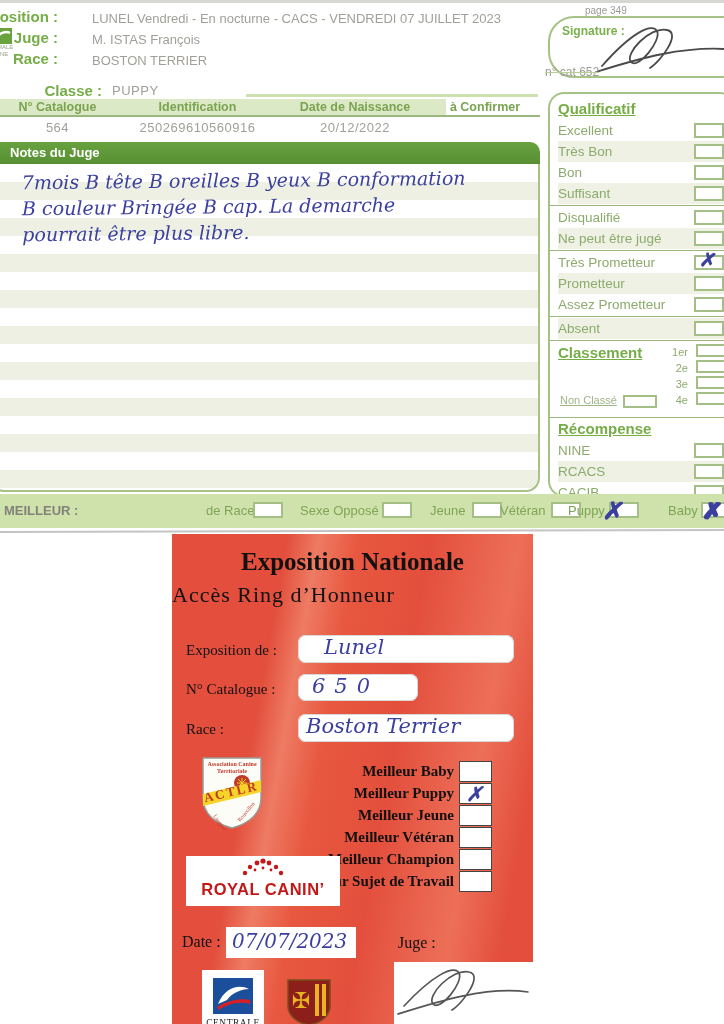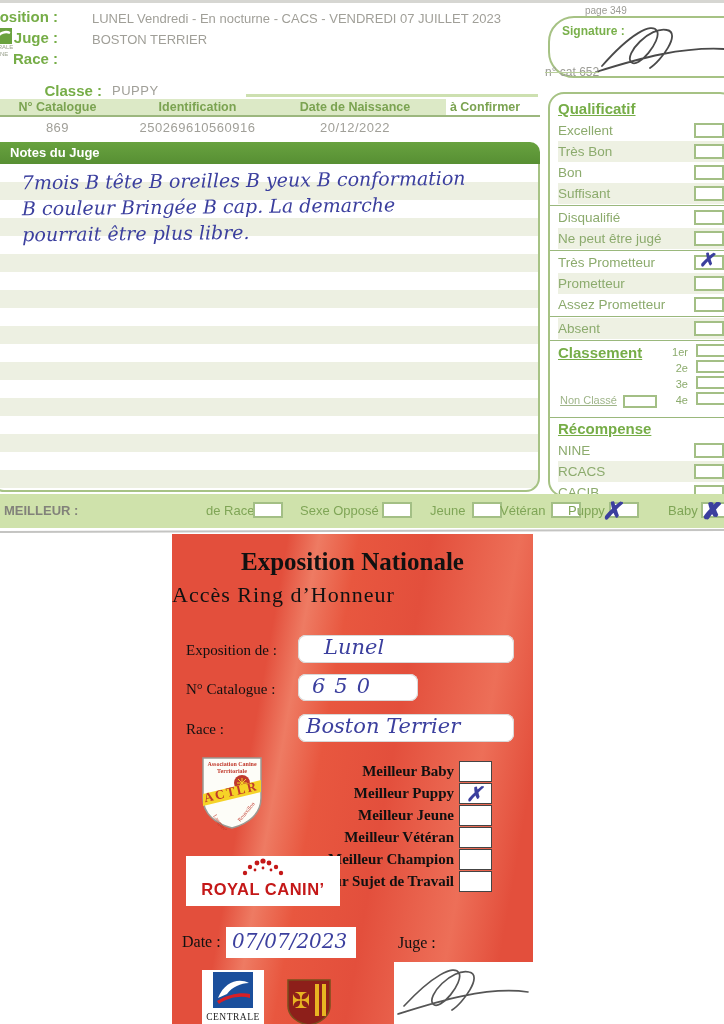--- a/index.html
+++ b/index.html
@@ -83,21 +83,21 @@
   .c-chk{width:33px;height:21px;background:#fff;border:1px solid #444;box-sizing:border-box;position:relative;}
   .c-x{position:absolute;left:6px;top:-2px;color:#3b3f9e;font-size:20px;font-weight:bold;}
   .rc-box{position:absolute;left:14px;top:322px;width:154px;height:50px;background:#fff;text-align:center;}
   .rc-text{color:#c41818;font-weight:bold;font-size:16.5px;font-family:"Liberation Sans",sans-serif;
            letter-spacing:.5px;line-height:14px;}
   .c-date-lbl{position:absolute;left:10px;top:399px;font-size:16px;}
   .c-date-box{position:absolute;left:54px;top:393px;width:130px;height:31px;background:#fff;}
   .c-date-box .hv{position:absolute;left:6px;top:2px;font-size:20px;white-space:nowrap;}
   .c-juge-lbl{position:absolute;left:226px;top:400px;font-size:16px;}
   .c-juge-box{position:absolute;left:222px;top:428px;width:140px;height:62px;background:#fff;}
-  .centrale{position:absolute;left:30px;top:436px;width:62px;height:54px;background:#fff;text-align:center;padding-top:2px;box-sizing:border-box;}
+  .centrale{position:absolute;left:30px;top:436px;width:62px;height:54px;background:#fff;text-align:center;padding-top:8px;box-sizing:border-box;}
   .centrale .ct{font-size:9.5px;letter-spacing:.5px;color:#222;font-family:"Liberation Serif",serif;}
   .shield-occ{position:absolute;left:114px;top:444px;}
 </style>
 </head>
 <body>
 
 <div class="page">
   <div class="scan-top-edge"></div>
 
   <div class="hdr-labels">
@@ -110,20 +110,21 @@
       <rect width="18" height="16" fill="#6aa23e"></rect>
       <path d="M2 11 C6 4,12 3,16 5" stroke="#fff" stroke-width="2.4" fill="none"></path>
     </svg>
     <div class="t">
       <span>TRALE</span><br>
       <span>NINE</span>
     </div>
   </div>
   <div class="hdr-values">
     <div class="val-gray">LUNEL Vendredi - En nocturne - CACS - VENDREDI 07 JUILLET 2023</div>
+    <div class="val-gray">M. ISTAS François</div>
     <div class="val-gray">BOSTON TERRIER</div>
   </div>
 
   <div class="page-ref">page 349</div>
   <div class="sig-box">
     <span class="sig-lbl">Signature :</span>
     <svg width="150" height="54" viewBox="0 0 150 54">
       <path d="M12 44 C40 12,62 0,67 9 C72 18,48 48,41 40 C34 32,60 4,77 8 C92 11,70 40,60 46 M6 50 C44 38,96 22,146 28" stroke="#4a4a4a" stroke-width="1.8" fill="none" stroke-linecap="round"></path>
     </svg>
   </div>
@@ -136,21 +137,21 @@
   <div class="classe-line"></div>
 
   <div class="tbl-band">
     <div>N° Catalogue</div>
     <div>Identification</div>
     <div>Date de Naissance</div>
     <div>à Confirmer</div>
   </div>
   <div class="tbl-underline"></div>
   <div class="tbl-row">
-    <div>869</div>
+    <div>564</div>
     <div>250269610560916</div>
     <div>20/12/2022</div>
     <div></div>
   </div>
 
   <div class="notes-band">Notes du Juge</div>
   <div class="notes-area">
     <div class="notes-text hand">
       <div>7mois B tête B oreilles B yeux B conformation</div>
       <div>B couleur Bringée B cap. La demarche</div>

